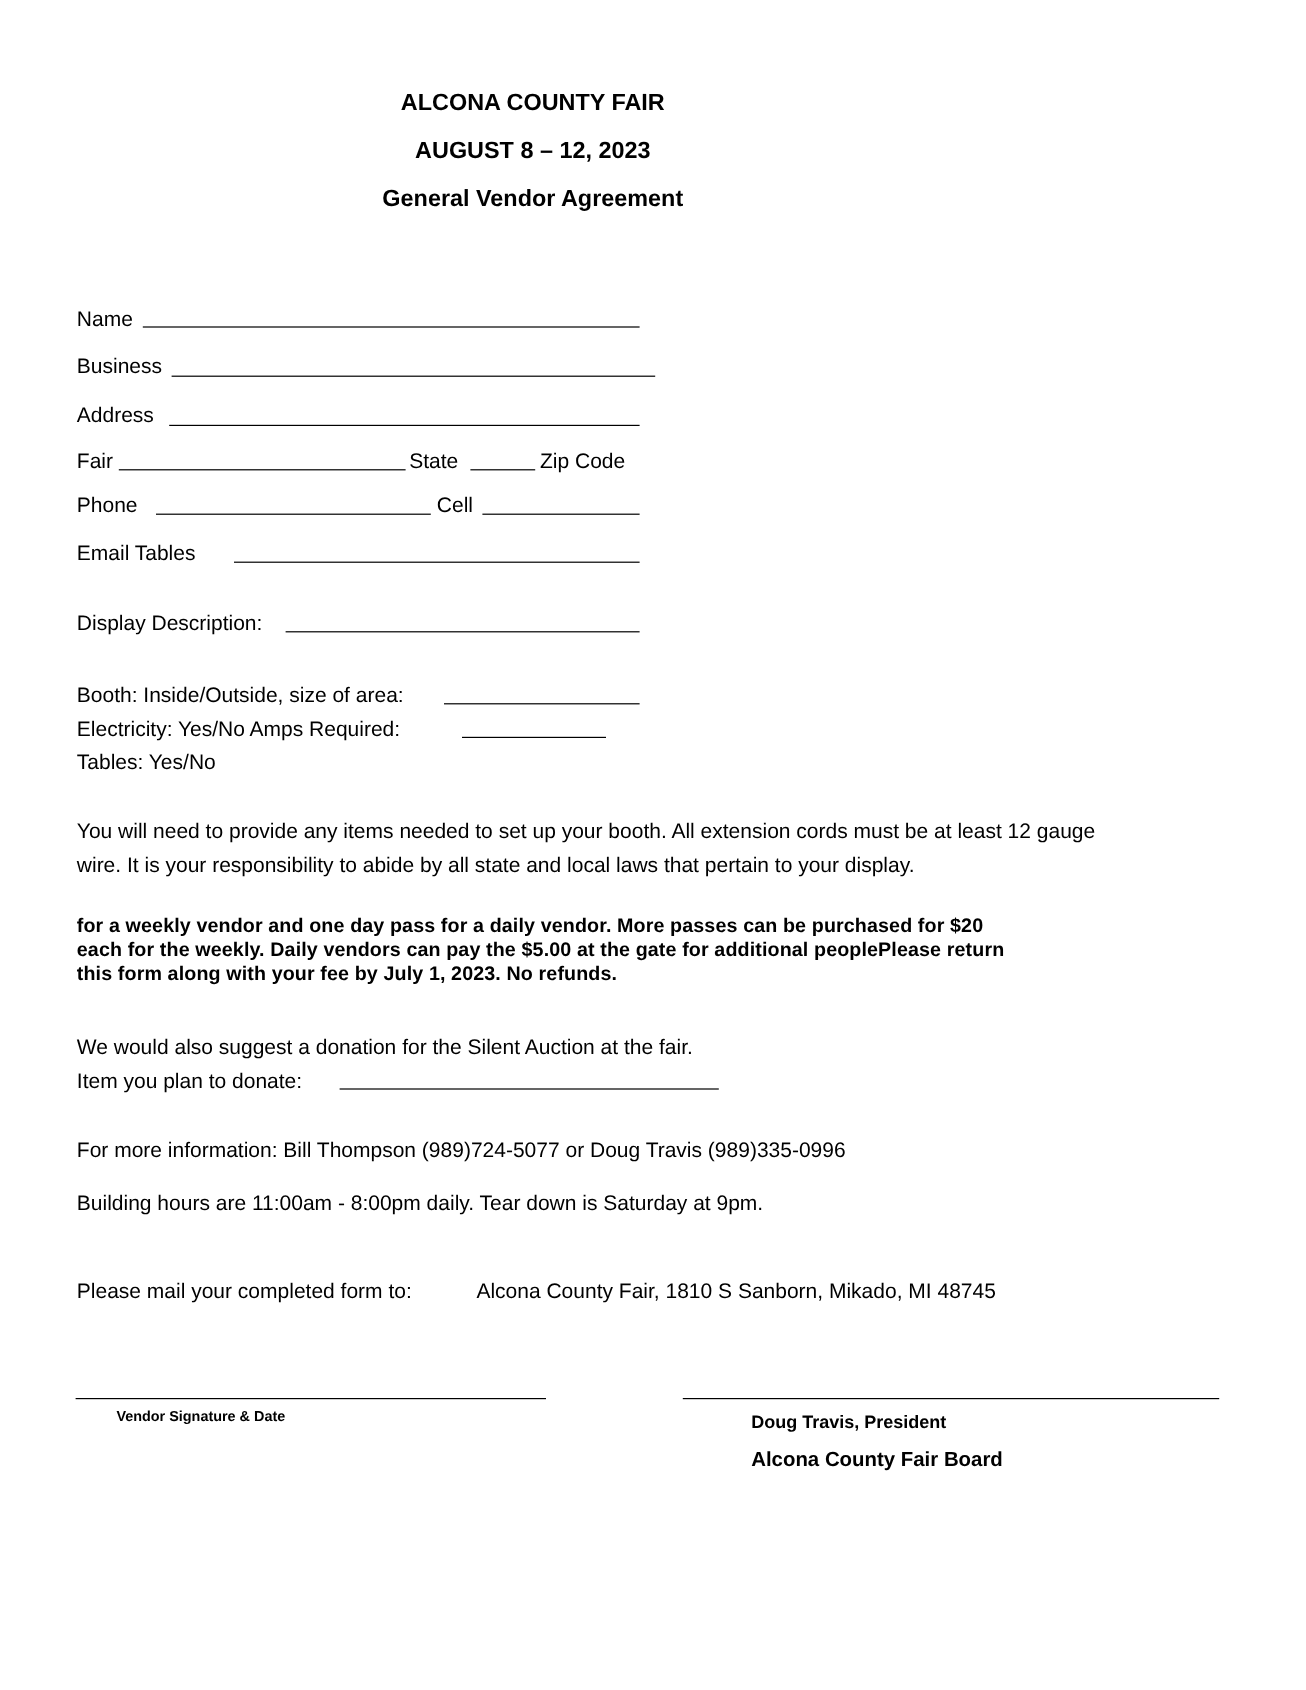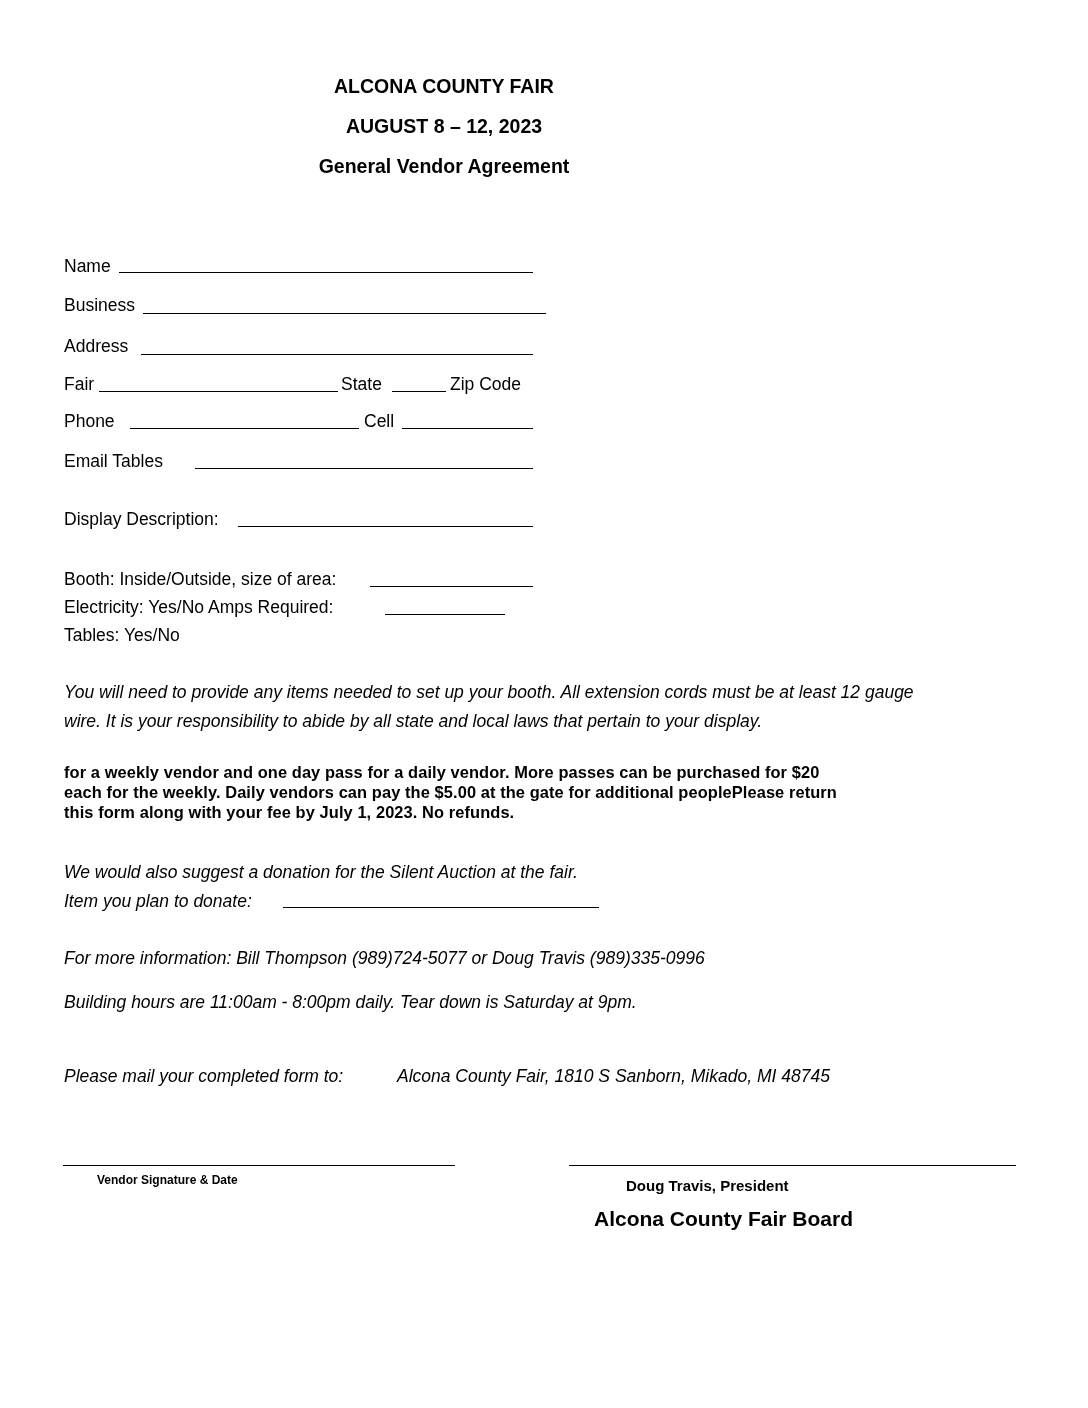--- a/index.html
+++ b/index.html
@@ -23,21 +23,20 @@
     .lbl { font-size: 17.5px; }
     .line {
       position: absolute;
       border-bottom: 1.6px solid #000;
       height: 0;
     }
     .field-line { cursor: text; }
     .para {
       font-size: 17.5px;
       white-space: normal;
-      font-style: italic;
     }
     .bold-para {
       font-weight: bold;
       font-size: 16.4px;
       line-height: 19.8px;
       white-space: normal;
       letter-spacing: 0.1px;
     }
     .sig-label { font-weight: bold; font-size: 12px; }
   </style>
@@ -99,13 +98,13 @@
 <div class="abs para" style="left:64px; top:992px;">Building hours are 11:00am - 8:00pm daily.  Tear down is Saturday at 9pm.</div>
 
 <div class="abs para" style="left:64px; top:1066px;">Please mail your completed form to:</div>
 <div class="abs para" style="left:397px; top:1066px;">Alcona County Fair, 1810 S Sanborn, Mikado, MI 48745</div>
 
 <div class="line field-line" style="left:63px; width:392px; top:1165px;"></div>
 <div class="abs sig-label" style="left:97px; top:1173px;">Vendor Signature &amp; Date</div>
 
 <div class="line" style="left:569px; width:447px; top:1165px;"></div>
 <div class="abs sig-label" style="left:626px; top:1177px; font-size:15px;">Doug Travis, President</div>
-<div class="abs sig-label" style="left:594px; top:1207px; font-size:21px;">Alcona County Fair Board</div>
+<div class="abs sig-label" style="left:626px; top:1207px; font-size:17px;">Alcona County Fair Board</div>
 
 </body></html>

